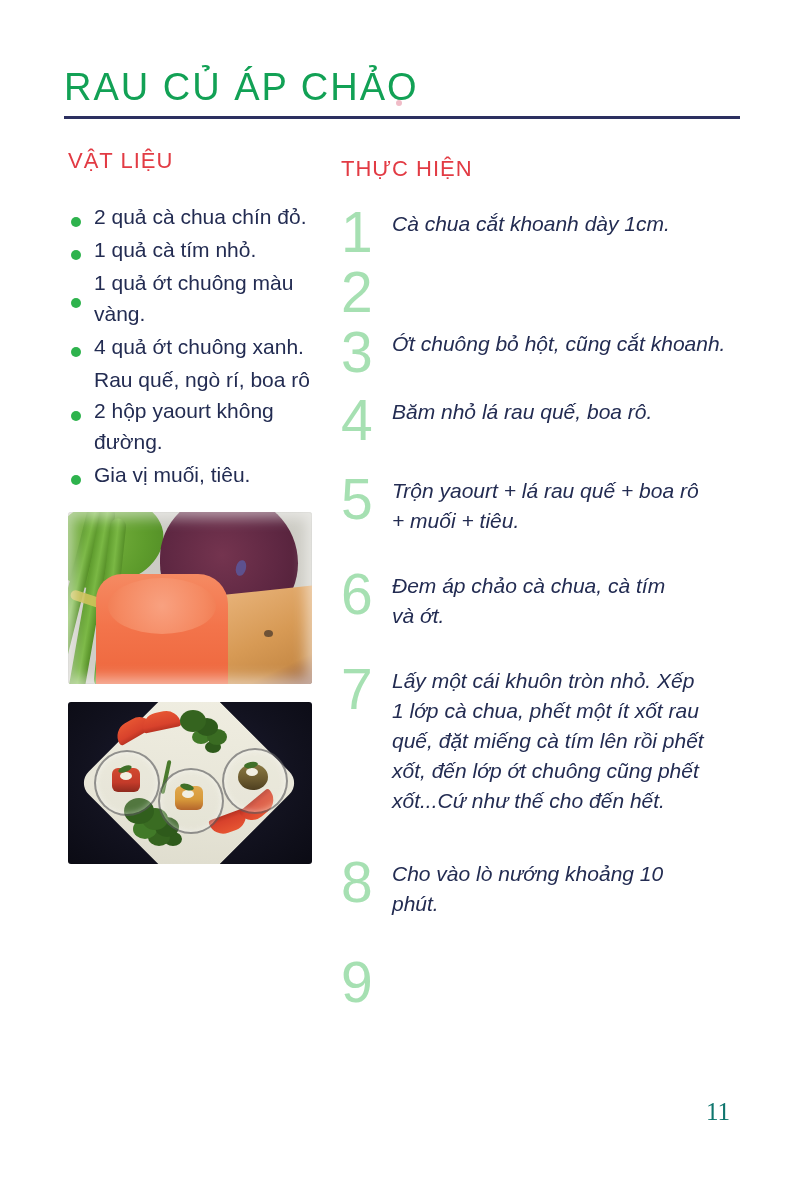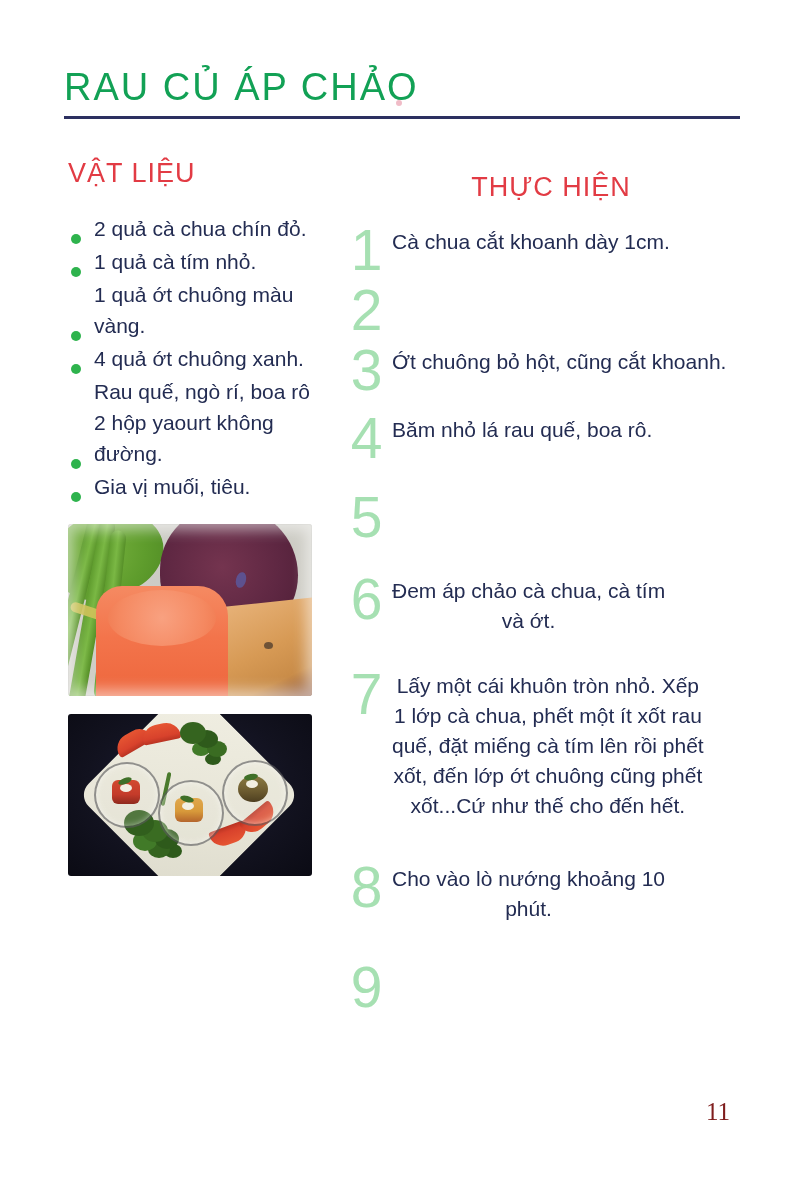--- a/index.html
+++ b/index.html
@@ -20,37 +20,37 @@
     position:absolute;left:396px;top:100px;width:6px;height:6px;
     border-radius:50%;background:#eba6b4;opacity:.75;
   }
   .title-rule{
     position:absolute;left:64px;top:116px;width:676px;height:3px;
     background:#2c3060;
   }
 
   
   .left-col{position:absolute;left:68px;top:148px;width:262px;}
-  .right-col{position:absolute;left:341px;top:162px;width:420px;text-align:center;}
+  .right-col{position:absolute;left:341px;top:156px;width:420px;}
   .section-heading{
-    font-size:27px;font-weight:500;letter-spacing:1px;
-    color:#e23b44;line-height:26px;margin:12px 0 27px 0;
+    font-size:22px;font-weight:500;letter-spacing:1px;
+    color:#e23b44;line-height:26px;margin:0 0 27px 0;
   }
 
   
   .ing-list{margin:0;padding:0;list-style:none;}
-  .ing-item{display:flex;align-items:flex-end;margin:0 0 2px 0;}
+  .ing-item{display:flex;align-items:center;margin:0 0 2px 0;}
   .bullet{
     flex:0 0 auto;width:10px;height:10px;border-radius:50%;
     background:#2eb34d;margin:10px 13px 0 3px;
   }
   .ing-text,.step-text{
     font-size:21px;line-height:31px;color:#232c52;white-space:pre-line;
   }
-  .step-text{line-height:30px;}
+  .step-text{line-height:30px;font-style:italic;}
 
   
   .steps{margin-top:1px;}
   .step{display:flex;align-items:flex-start;}
   .step-num{
     flex:0 0 auto;width:51px;
     font-size:57px;line-height:47px;font-weight:400;
     color:#a6e0b2;
   }
   .mb13{margin-bottom:13px}.mb21{margin-bottom:21px}.mb32{margin-bottom:32px}
@@ -118,21 +118,21 @@
   .parsley.p1{left:112px;top:8px;width:26px;height:22px;background:#35641f;
     box-shadow:14px 6px 0 -2px #2e5a1b,24px 16px 0 -3px #3a6c22,8px 16px 0 -4px #417a28,20px 26px 0 -5px #2e5a1b;}
   .parsley.p2{left:56px;top:96px;width:30px;height:26px;background:#315f1d;
     box-shadow:16px 8px 0 -2px #3a6c22,28px 16px 0 -3px #2e5a1b,6px 18px 0 -3px #417a28,20px 26px 0 -4px #35641f,34px 28px 0 -6px #2e5a1b;}
   .thin-sprig{left:96px;top:58px;width:4px;height:34px;border-radius:2px;background:#4a7a2c;transform:rotate(12deg);}
 
   
   .page-number{
     position:absolute;left:706px;top:1098px;
     font-family:"Liberation Serif","DejaVu Serif",serif;
-    font-size:25px;color:#7f1d1d;
+    font-size:25px;color:#0f766e;
   }
 </style>
 </head>
 <body>
 
 <div class="page">
 
   <div class="title">RAU CỦ ÁP CHẢO</div>
   <div class="title-artifact"></div>
   <div class="title-rule"></div>
@@ -229,20 +229,22 @@
         <div class="step-text">Ớt chuông bỏ hột, cũng cắt khoanh.</div>
       </div>
 
       <div class="step mb32">
         <div class="step-num">4</div>
         <div class="step-text">Băm nhỏ lá rau quế, boa rô.</div>
       </div>
 
       <div class="step mb35">
         <div class="step-num">5</div>
+        <div class="step-text">Trộn yaourt + lá rau quế + boa rô
+ + muối + tiêu.</div>
       </div>
 
       <div class="step mb35">
         <div class="step-num">6</div>
         <div class="step-text">Đem áp chảo cà chua, cà tím
 và ớt.</div>
       </div>
 
       <div class="step mb43">
         <div class="step-num">7</div>

